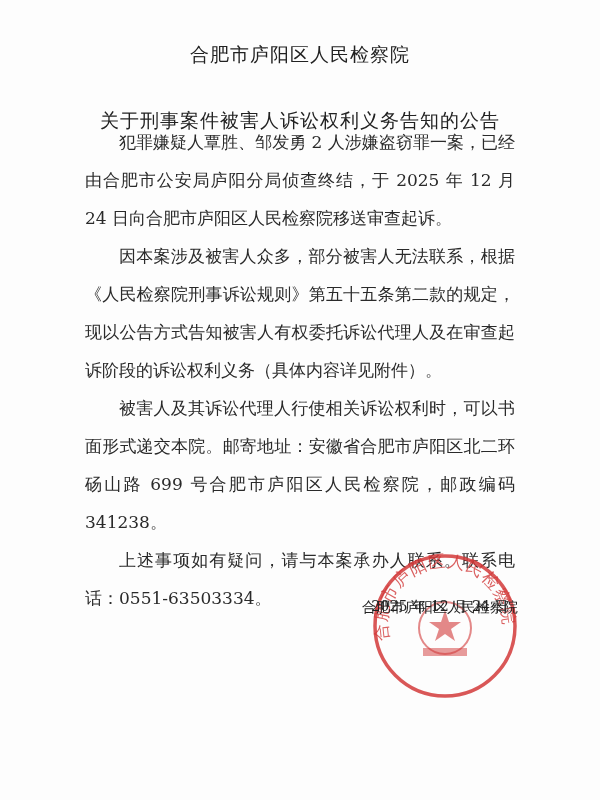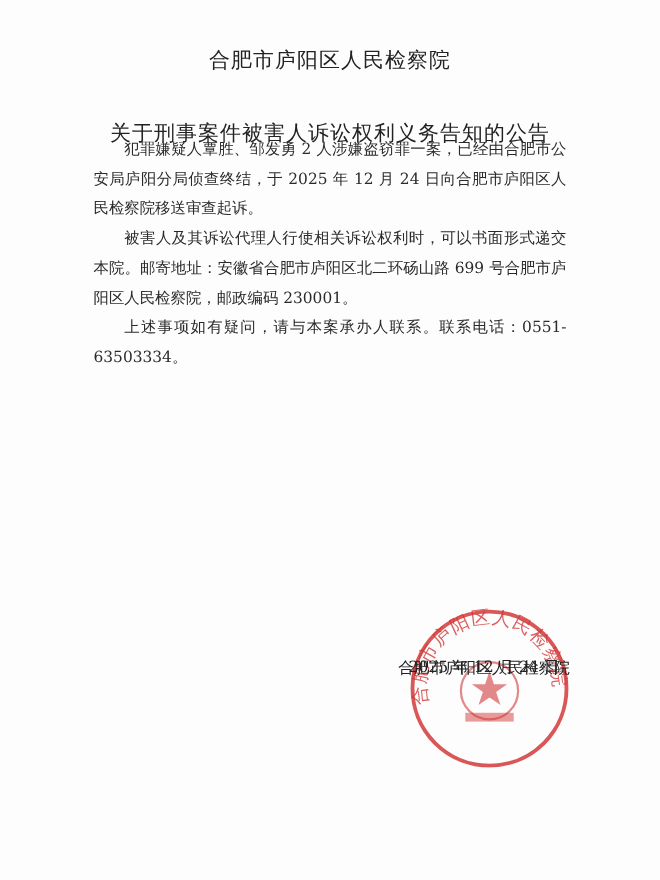--- a/index.html
+++ b/index.html
@@ -10,42 +10,43 @@
     }
     .title {
       position: absolute; left: 0; width: 600px; text-align: center;
       font-family: "DejaVu Sans", "Liberation Sans", sans-serif;
       font-size: 19px; letter-spacing: 1px; color: #222;
     }
     .t1 { top: 42px; }
     .t2 { top: 72px; margin-top: 36px; }
     .body-text {
       position: absolute; left: 85px; width: 430px;
-      font-size: 14px; line-height: 27px; text-align: justify;
+      font-size: 17px; line-height: 38px; text-align: justify;
     }
     .body-text p { margin: 0; text-indent: 2em; }
     .seal {
       position: absolute; left: 365px; top: 548px; width: 160px; height: 150px;
     }
     .sign {
       position: absolute; left: 340px; width: 200px; text-align: center;
       font-size: 14.2px; color: #222;
     }
     .s1 { top: 598px; }
     .s2 { top: 597px; }
   </style>
 </head>
 <body>
 
 <div class="title t1">合肥市庐阳区人民检察院</div>
 <div class="title t2">关于刑事案件被害人诉讼权利义务告知的公告</div>
 
 <div class="body-text" style="top:123px">
   <p>犯罪嫌疑人覃胜、邹发勇 2 人涉嫌盗窃罪一案，已经由合肥市公安局庐阳分局侦查终结，于 2025 年 12 月 24 日向合肥市庐阳区人民检察院移送审查起诉。</p>
-  <p>被害人及其诉讼代理人行使相关诉讼权利时，可以书面形式递交本院。邮寄地址：安徽省合肥市庐阳区北二环砀山路 699 号合肥市庐阳区人民检察院，邮政编码 230001。</p>
+  <p>因本案涉及被害人众多，部分被害人无法联系，根据《人民检察院刑事诉讼规则》第五十五条第二款的规定，现以公告方式告知被害人有权委托诉讼代理人及在审查起诉阶段的诉讼权利义务（具体内容详见附件）。</p>
+  <p>被害人及其诉讼代理人行使相关诉讼权利时，可以书面形式递交本院。邮寄地址：安徽省合肥市庐阳区北二环砀山路 699 号合肥市庐阳区人民检察院，邮政编码 341238。</p>
   <p>上述事项如有疑问，请与本案承办人联系。联系电话：0551-63503334。</p>
 </div>
 
 <div class="seal">
   <svg width="160" height="150" viewBox="0 0 160 150">
     <defs>
       <path id="arc" d="M 24 92 A 58 58 0 1 1 136 92" fill="none"></path>
     </defs>
     <circle cx="80" cy="78" r="70" fill="none" stroke="#d23a3a" stroke-width="3.5" opacity="0.85"></circle>
     <text font-size="17" fill="#d23a3a" opacity="0.8" font-family="DejaVu Sans, sans-serif" letter-spacing="1">

